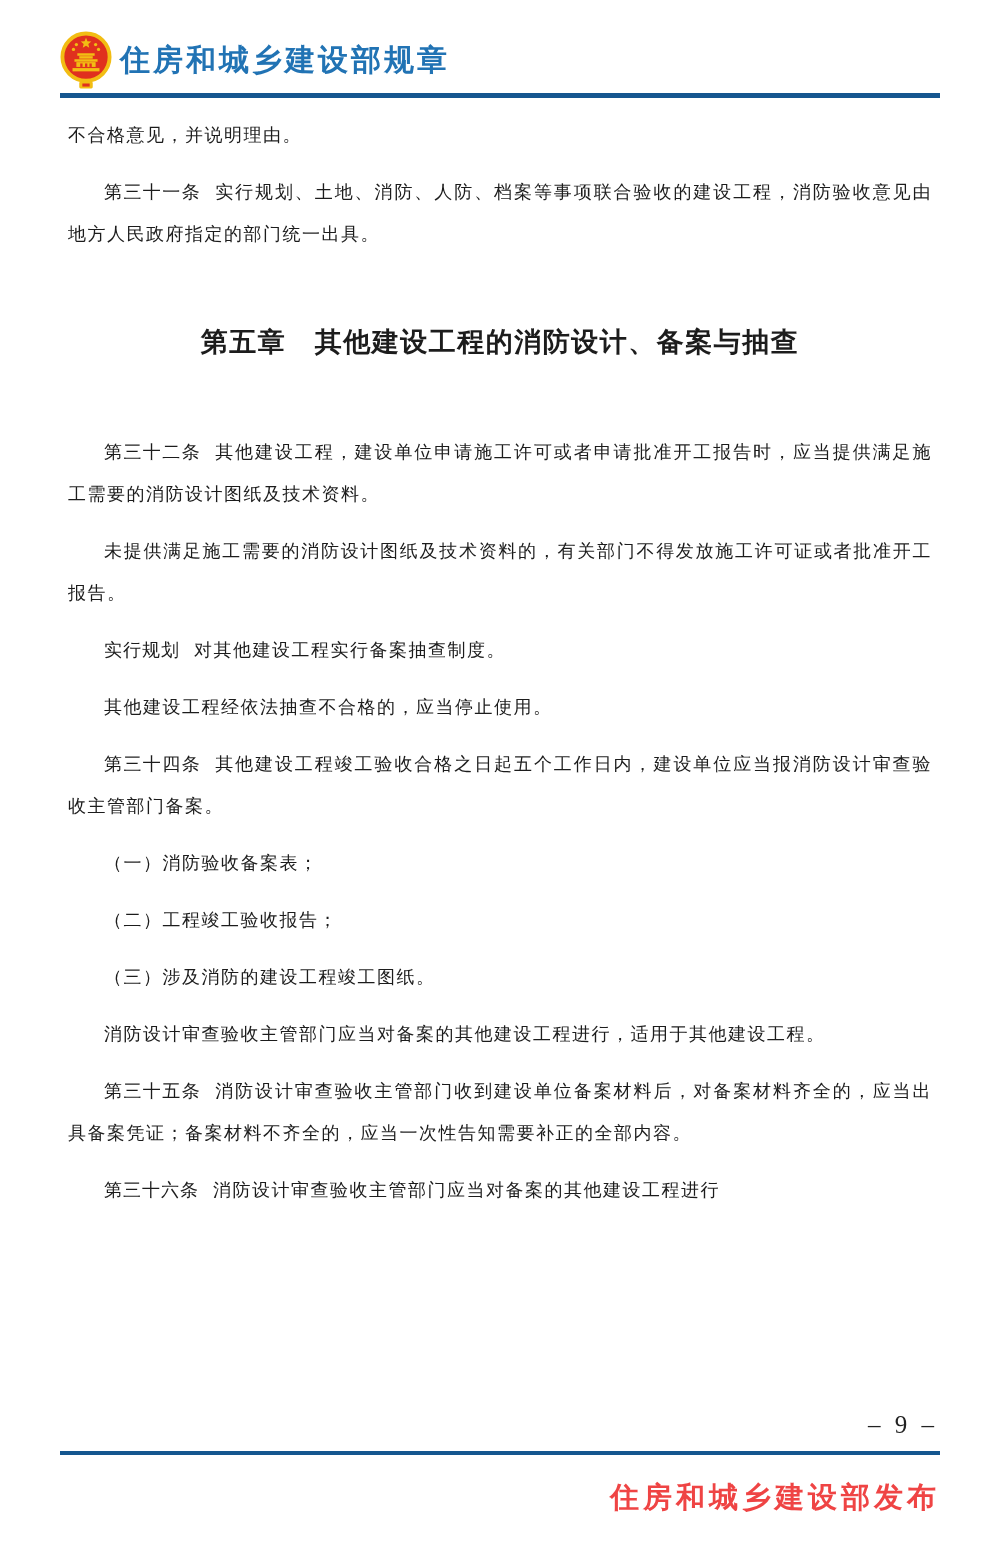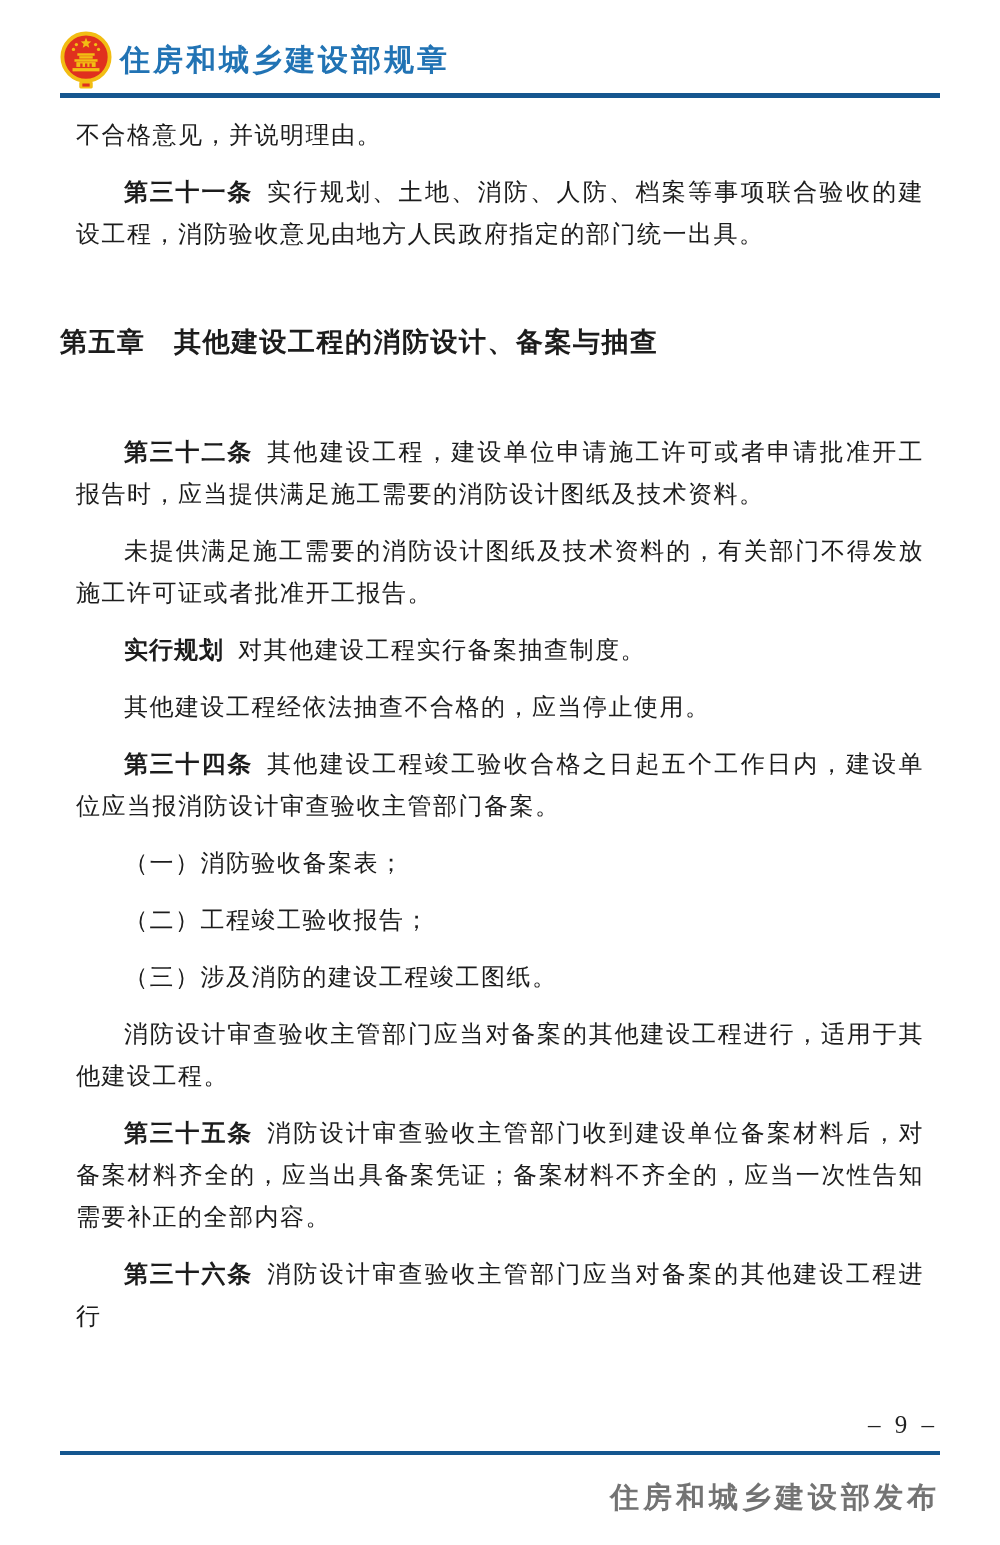--- a/index.html
+++ b/index.html
@@ -38,37 +38,37 @@
     white-space: nowrap;
   }
 
   
   .content {
     margin: 0 60px;
     padding-top: 1px;
     text-align: justify;
   }
   .content p {
-    font-size: 24px;
+    font-size: 18px;
     line-height: 42px;
     letter-spacing: 1.5px;
-    margin: 15px 16px;
+    margin: 15px 8px;
   }
   .indent { text-indent: 2em; }
   .article-num {
     font-family: "Liberation Sans", sans-serif;
-    font-weight: 700;
+    font-weight: 400;
     letter-spacing: 1px;
     margin-right: 14px;
   }
   .chapter-heading {
     font-family: "Liberation Sans", sans-serif;
     font-weight: 700;
     font-size: 27px !important;
-    text-align: left;
+    text-align: center;
     text-indent: 0;
     letter-spacing: 2px;
     margin: 66px 0 68px 0 !important;
   }
 
   
   .page-number {
     position: absolute;
     top: 1411px;
     right: 62px;
@@ -83,21 +83,21 @@
     right: 60px;
     height: 4px;
     background: #15568f;
   }
   .footer-publisher {
     position: absolute;
     top: 1478px;
     right: 60px;
     font-size: 29px;
     letter-spacing: 4px;
-    color: #737373;
+    color: #ef4444;
     font-weight: 600;
   }
 </style>
 </head>
 <body>
 
 <div class="page">
 
   <div class="header">
     <svg class="emblem" viewBox="0 0 54 62" aria-hidden="true">

